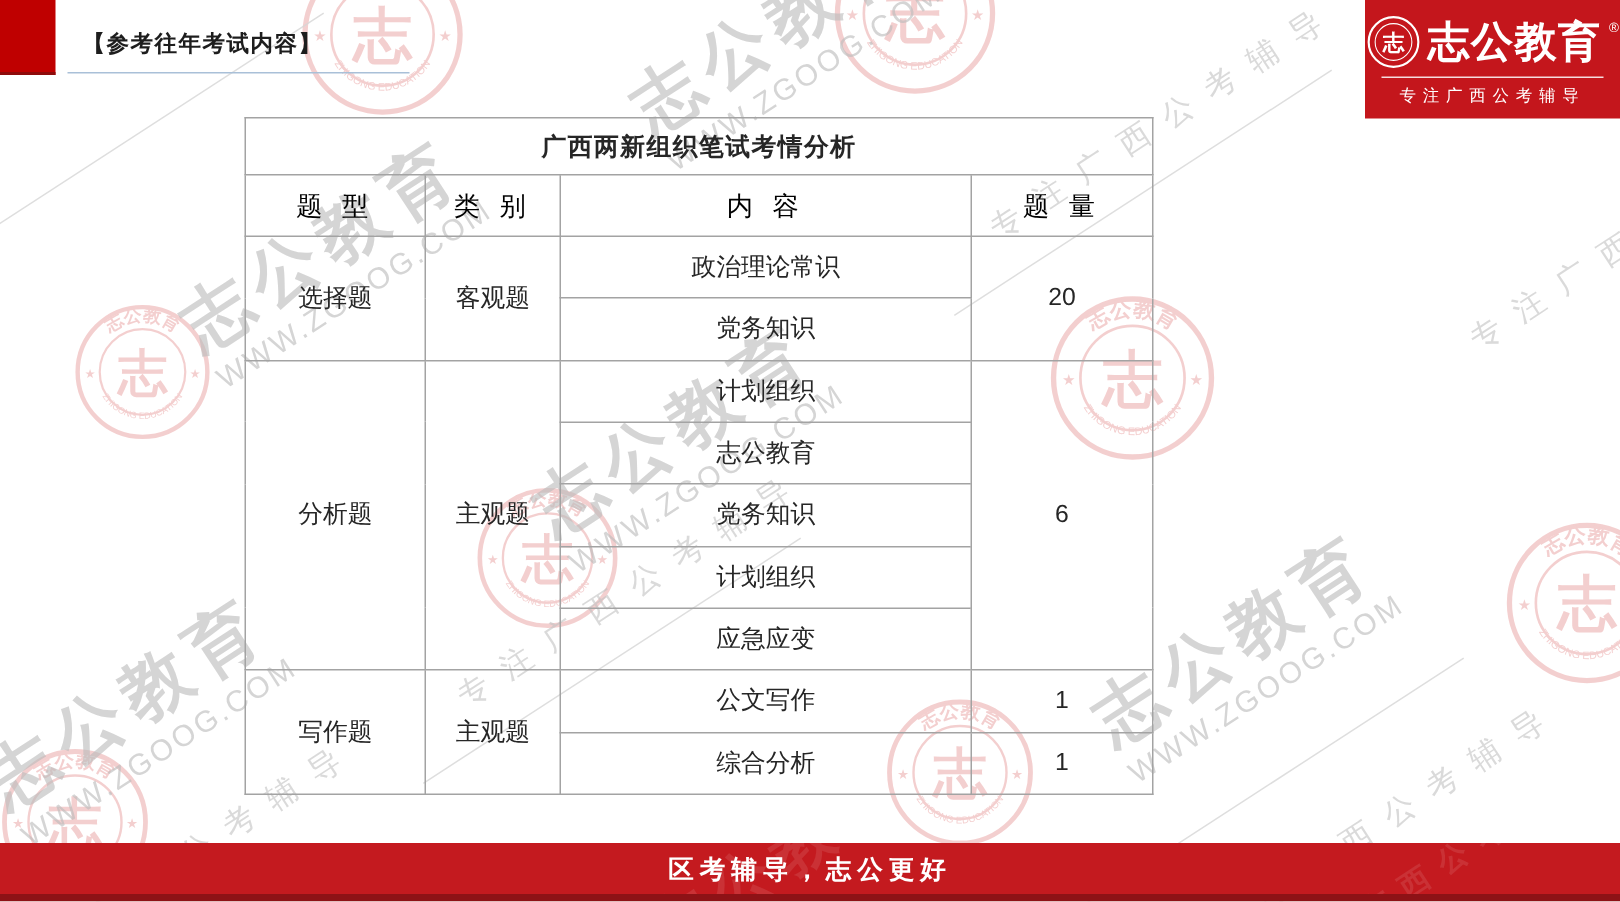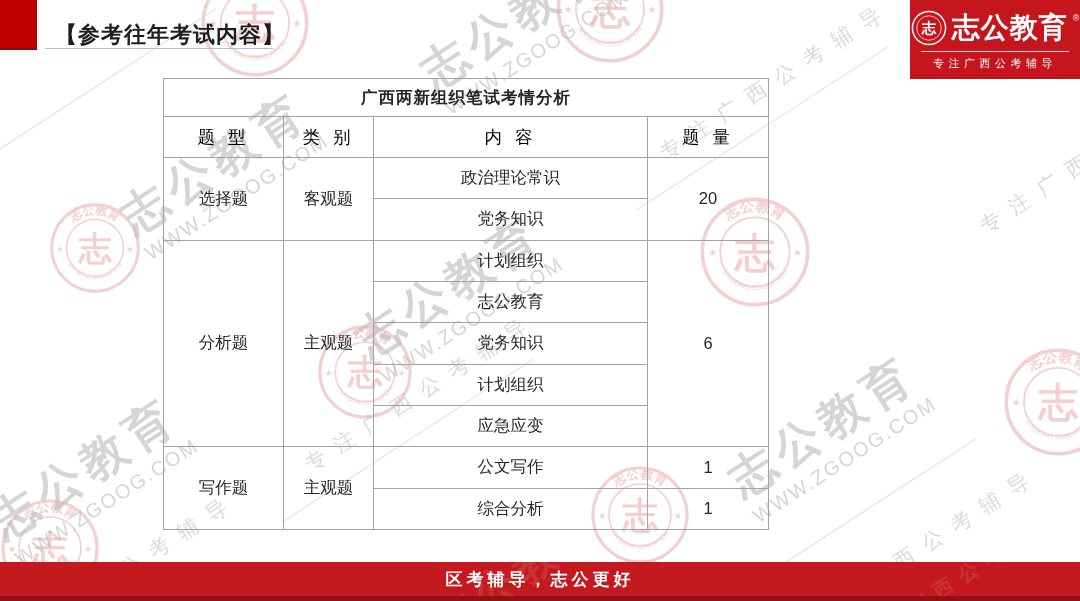--- a/index.html
+++ b/index.html
@@ -22,21 +22,21 @@
     color:#c2c2c2;opacity:.6;font-size:21px;letter-spacing:13px;white-space:nowrap;
   }
   .wm-line{
     position:absolute;width:300px;height:0;border-top:1px solid #d6d6d6;
     transform:rotate(-33deg);transform-origin:center;opacity:.8;
   }
   
   .red-block{position:absolute;left:0;top:0;width:37px;height:48px;background:#bf0000;border-bottom:2px solid #8e0b0b;z-index:2;}
   .heading{
     position:absolute;left:55px;top:20px;z-index:2;
-    font-size:22px;font-weight:bold;color:#1d1d1d;letter-spacing:1px;
+    font-size:15px;font-weight:bold;color:#1d1d1d;letter-spacing:1px;
   }
   .heading-underline{position:absolute;left:45px;top:48px;width:228px;height:0;border-top:1px solid #a9c0d8;z-index:2;}
   
   .logo-box{
     position:absolute;right:0;top:0;width:170px;height:79px;background:#c4161c;z-index:3;
     display:flex;flex-direction:column;align-items:center;justify-content:center;
   }
   .logo-row{display:flex;align-items:center;gap:5px;margin-top:2px;}
   .logo-seal{width:36px;height:36px;color:#ffffff;flex:0 0 auto;}
   .logo-brand{color:#fff;font-size:28px;font-weight:bold;letter-spacing:1px;line-height:1;}

